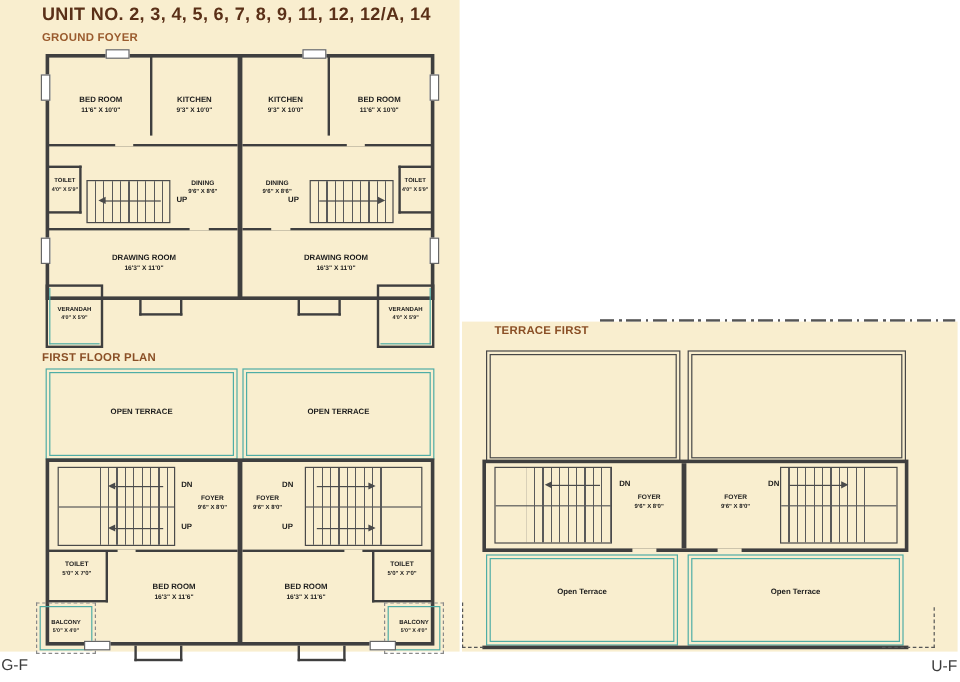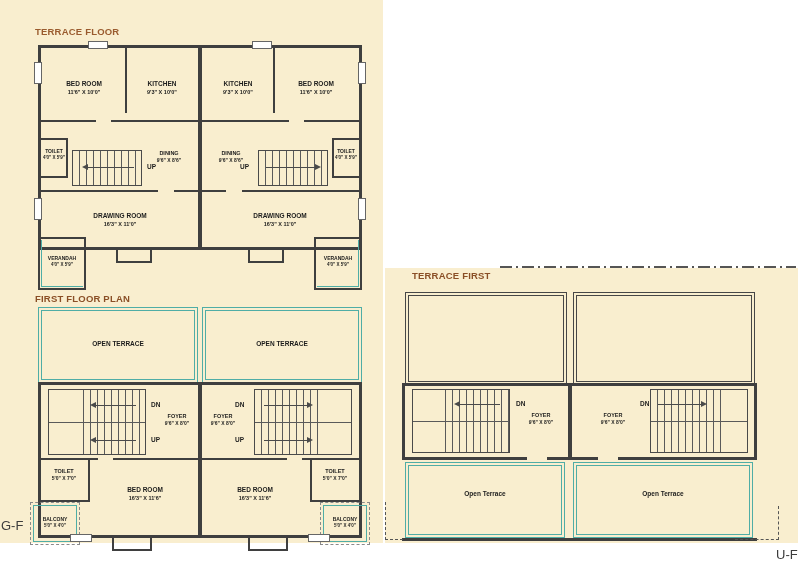--- a/index.html
+++ b/index.html
@@ -43,21 +43,22 @@
   .corner { font-size:13px; color:#3c3c3c; }
 </style>
 </head>
 <body>
 
 <div class="page">
 
   <div class="panel" style="left:0;top:0;width:383px;height:543px"></div>
   <div class="panel" style="left:385px;top:268px;width:413px;height:275px"></div>
 
-  <div class="seclbl" style="left:35px;top:26px;color:#9A5B2E">TERRACE FLOOR</div>
+  <div class="title" style="left:35px;top:4px">UNIT NO. 2, 3, 4, 5, 6, 7, 8, 9, 11, 12, 12/A, 14</div>
+  <div class="seclbl" style="left:35px;top:26px;color:#9A5B2E">GROUND FOYER</div>
 
   <div class="room thick" style="left:38px;top:45px;width:324px;height:205px"></div>
   <i class="w" style="left:198px;top:47px;width:4px;height:201px"></i>
   <i class="w" style="left:125px;top:47px;width:2px;height:66px"></i>
   <i class="w" style="left:273px;top:47px;width:2px;height:66px"></i>
   <i class="w" style="left:40px;top:120px;width:158px;height:2px"></i>
   <i class="gap" style="left:96px;top:120px;width:15px;height:2px"></i>
   <i class="w" style="left:202px;top:120px;width:158px;height:2px"></i>
   <i class="gap" style="left:289px;top:120px;width:15px;height:2px"></i>
 
@@ -272,16 +273,16 @@
   <div class="rlbl" style="left:445px;top:490px;width:80px">
     <div class="n">Open Terrace</div>
   </div>
   <div class="rlbl" style="left:623px;top:490px;width:80px">
     <div class="n">Open Terrace</div>
   </div>
   <i class="w" style="left:402px;top:538px;width:355px;height:3px"></i>
   <i class="dashL" style="left:385px;top:502px;width:18px;height:38px"></i>
   <i class="dashR" style="left:735px;top:506px;width:44px;height:34px"></i>
 
-  <div class="corner" style="left:1px;top:518px">G-F</div>
+  <div class="corner" style="left:1px;top:546px">G-F</div>
   <div class="corner" style="left:776px;top:547px">U-F</div>
 
 </div>
 
 </body></html>

